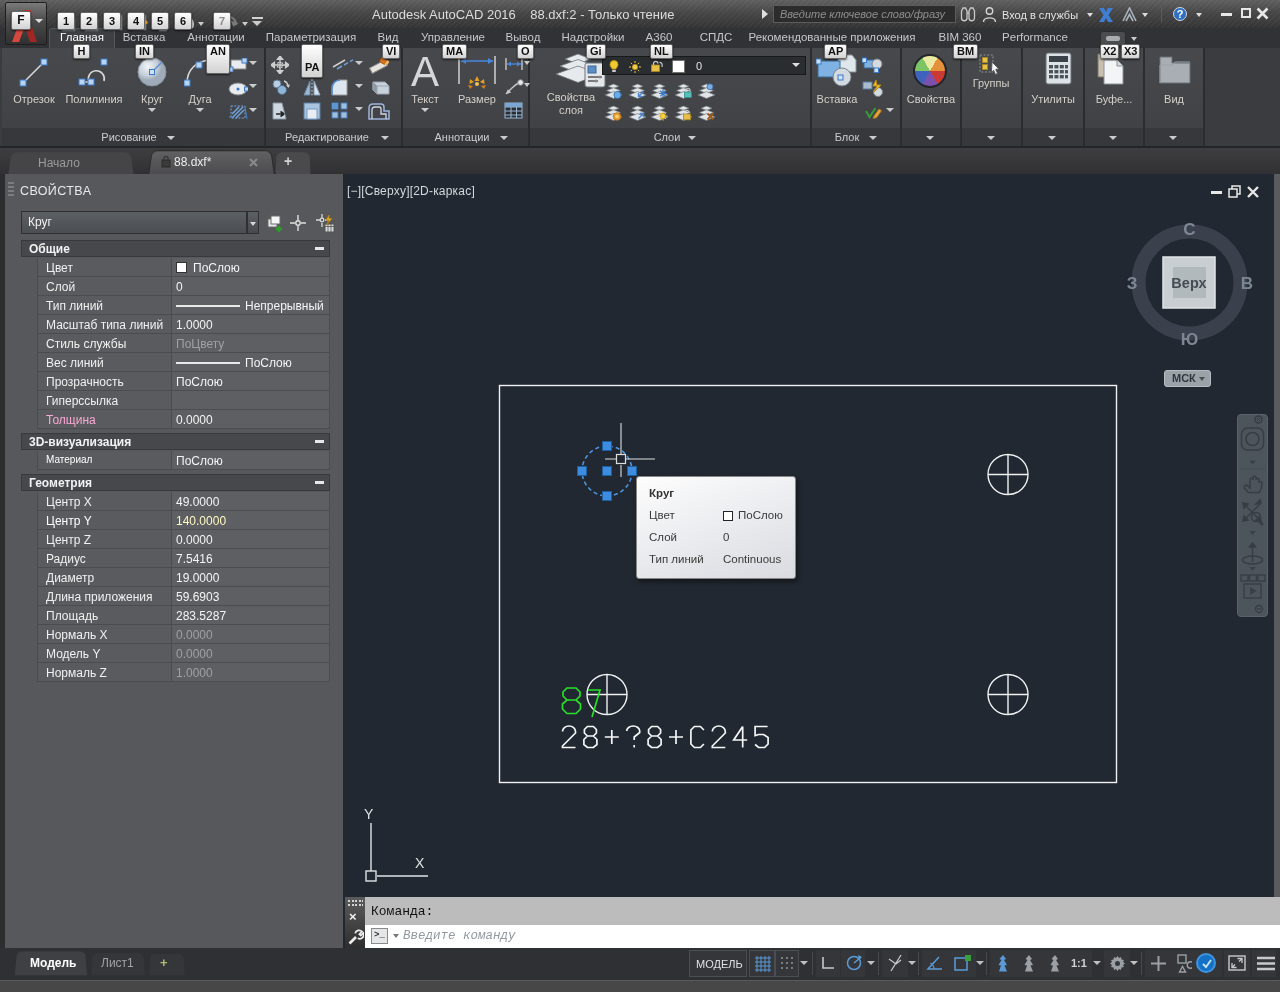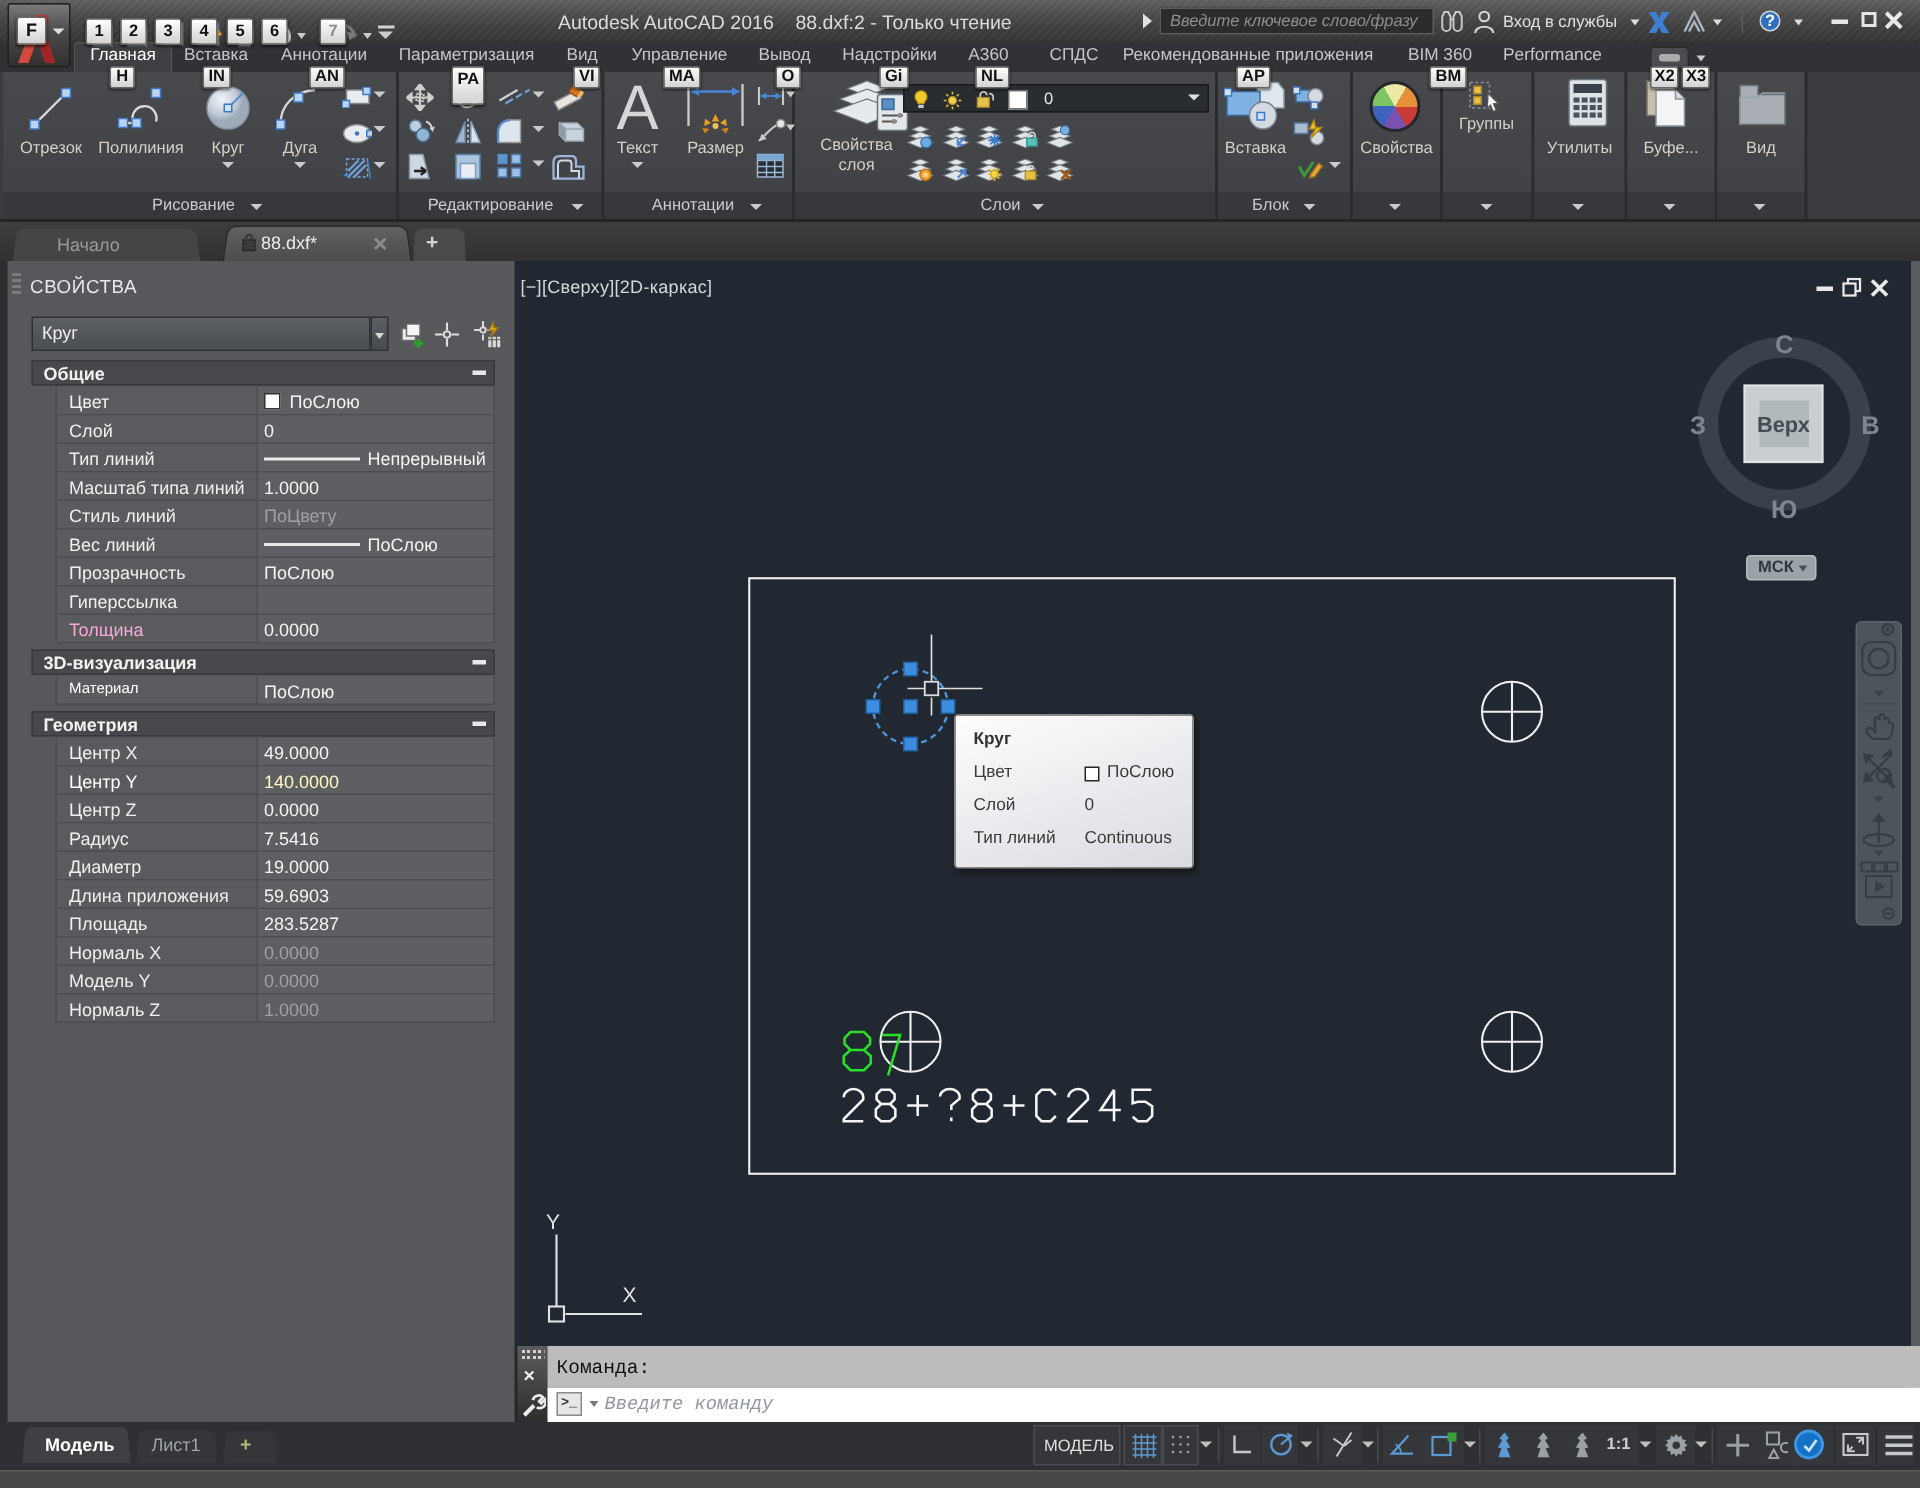--- a/index.html
+++ b/index.html
@@ -592,22 +592,22 @@
 <div class="ab" style="left:1114px;top:93px;transform:translateX(-50%);font-size:11px;color:#d5d0c9">Буфе...</div>
 
 <svg class="ab" style="left:1158px;top:55px" width="34" height="30" viewBox="0 0 34 30">
  <path d="M2 28 V2 h12 v6 h18 v20Z" fill="#a8aeb4" stroke="#6a7076"></path>
  <path d="M2 28 V10 h12 l3 -3 h15" fill="none" stroke="#9aa2aa"></path>
 </svg>
 <div class="ab" style="left:1174px;top:93px;transform:translateX(-50%);font-size:11px;color:#d5d0c9">Вид</div>
 
 <div class="kt" style="left:73px;top:44px;min-width:17px;height:15px;line-height:13px;padding:0 2px">H</div>
 <div class="kt" style="left:135px;top:44px;height:15px;line-height:13px;padding:0 3px">IN</div>
-<div class="kt" style="left:206px;top:44px;height:15px;line-height:13px;padding:0 3px">AN</div>
-<div class="kt" style="left:301px;top:44px;height:26px;line-height:13px;padding:2px 3px">PA</div>
+<div class="kt" style="left:206px;top:44px;height:30px;line-height:13px;padding:0 3px">AN</div>
+<div class="kt" style="left:301px;top:44px;height:15px;line-height:13px;padding:16px 3px">PA</div>
 <div class="kt" style="left:382px;top:44px;height:15px;line-height:13px;padding:0 3px">VI</div>
 <div class="kt" style="left:442px;top:44px;height:15px;line-height:13px;padding:0 3px">MA</div>
 <div class="kt" style="left:517px;top:44px;min-width:16px;height:15px;line-height:13px;padding:0 3px">O</div>
 <div class="kt" style="left:586px;top:44px;height:15px;line-height:13px;padding:0 3px">Gi</div>
 <div class="kt" style="left:650px;top:44px;height:15px;line-height:13px;padding:0 3px">NL</div>
 <div class="kt" style="left:824px;top:44px;height:15px;line-height:13px;padding:0 3px">AP</div>
 <div class="kt" style="left:953px;top:44px;height:15px;line-height:13px;padding:0 3px">BM</div>
 <div class="kt" style="left:1100px;top:44px;height:15px;line-height:13px;padding:0 2px">X2</div>
 <div class="kt" style="left:1121px;top:44px;height:15px;line-height:13px;padding:0 2px">X3</div>
 
@@ -675,21 +675,21 @@
 <div class="ab" style="left:171px;top:296px;width:159px;height:19px;background:#5d5f62;border-bottom:1px solid #4a4c4f;border-left:1px solid #4a4c4f;border-right:1px solid #4a4c4f"></div>
 <div class="ab" style="left:46px;top:299px;font-size:12px;color:#f0f0f0;white-space:nowrap">Тип линий</div>
 <div class="ab" style="left:176px;top:305px;width:64px;height:1.5px;background:#e8e8e8"></div>
 <div class="ab" style="left:245px;top:299px;font-size:12px;color:#f4f4f4">Непрерывный</div>
 <div class="ab" style="left:37px;top:315px;width:134px;height:19px;background:#595b5e;border-bottom:1px solid #4a4c4f;border-left:1px solid #4a4c4f"></div>
 <div class="ab" style="left:171px;top:315px;width:159px;height:19px;background:#5d5f62;border-bottom:1px solid #4a4c4f;border-left:1px solid #4a4c4f;border-right:1px solid #4a4c4f"></div>
 <div class="ab" style="left:46px;top:318px;font-size:12px;color:#f0f0f0;white-space:nowrap">Масштаб типа линий</div>
 <div class="ab" style="left:176px;top:318px;font-size:12px;color:#f4f4f4">1.0000</div>
 <div class="ab" style="left:37px;top:334px;width:134px;height:19px;background:#595b5e;border-bottom:1px solid #4a4c4f;border-left:1px solid #4a4c4f"></div>
 <div class="ab" style="left:171px;top:334px;width:159px;height:19px;background:#5d5f62;border-bottom:1px solid #4a4c4f;border-left:1px solid #4a4c4f;border-right:1px solid #4a4c4f"></div>
-<div class="ab" style="left:46px;top:337px;font-size:12px;color:#f0f0f0;white-space:nowrap">Стиль линий</div>
+<div class="ab" style="left:46px;top:337px;font-size:12px;color:#f0f0f0;white-space:nowrap">Стиль службы</div>
 <div class="ab" style="left:176px;top:337px;font-size:12px;color:#9fa1a4">ПоЦвету</div>
 <div class="ab" style="left:37px;top:353px;width:134px;height:19px;background:#595b5e;border-bottom:1px solid #4a4c4f;border-left:1px solid #4a4c4f"></div>
 <div class="ab" style="left:171px;top:353px;width:159px;height:19px;background:#5d5f62;border-bottom:1px solid #4a4c4f;border-left:1px solid #4a4c4f;border-right:1px solid #4a4c4f"></div>
 <div class="ab" style="left:46px;top:356px;font-size:12px;color:#f0f0f0;white-space:nowrap">Вес линий</div>
 <div class="ab" style="left:176px;top:362px;width:64px;height:2px;background:#e8e8e8"></div>
 <div class="ab" style="left:245px;top:356px;font-size:12px;color:#f4f4f4">ПоСлою</div>
 <div class="ab" style="left:37px;top:372px;width:134px;height:19px;background:#595b5e;border-bottom:1px solid #4a4c4f;border-left:1px solid #4a4c4f"></div>
 <div class="ab" style="left:171px;top:372px;width:159px;height:19px;background:#5d5f62;border-bottom:1px solid #4a4c4f;border-left:1px solid #4a4c4f;border-right:1px solid #4a4c4f"></div>
 <div class="ab" style="left:46px;top:375px;font-size:12px;color:#f0f0f0;white-space:nowrap">Прозрачность</div>
 <div class="ab" style="left:176px;top:375px;font-size:12px;color:#f4f4f4">ПоСлою</div>

